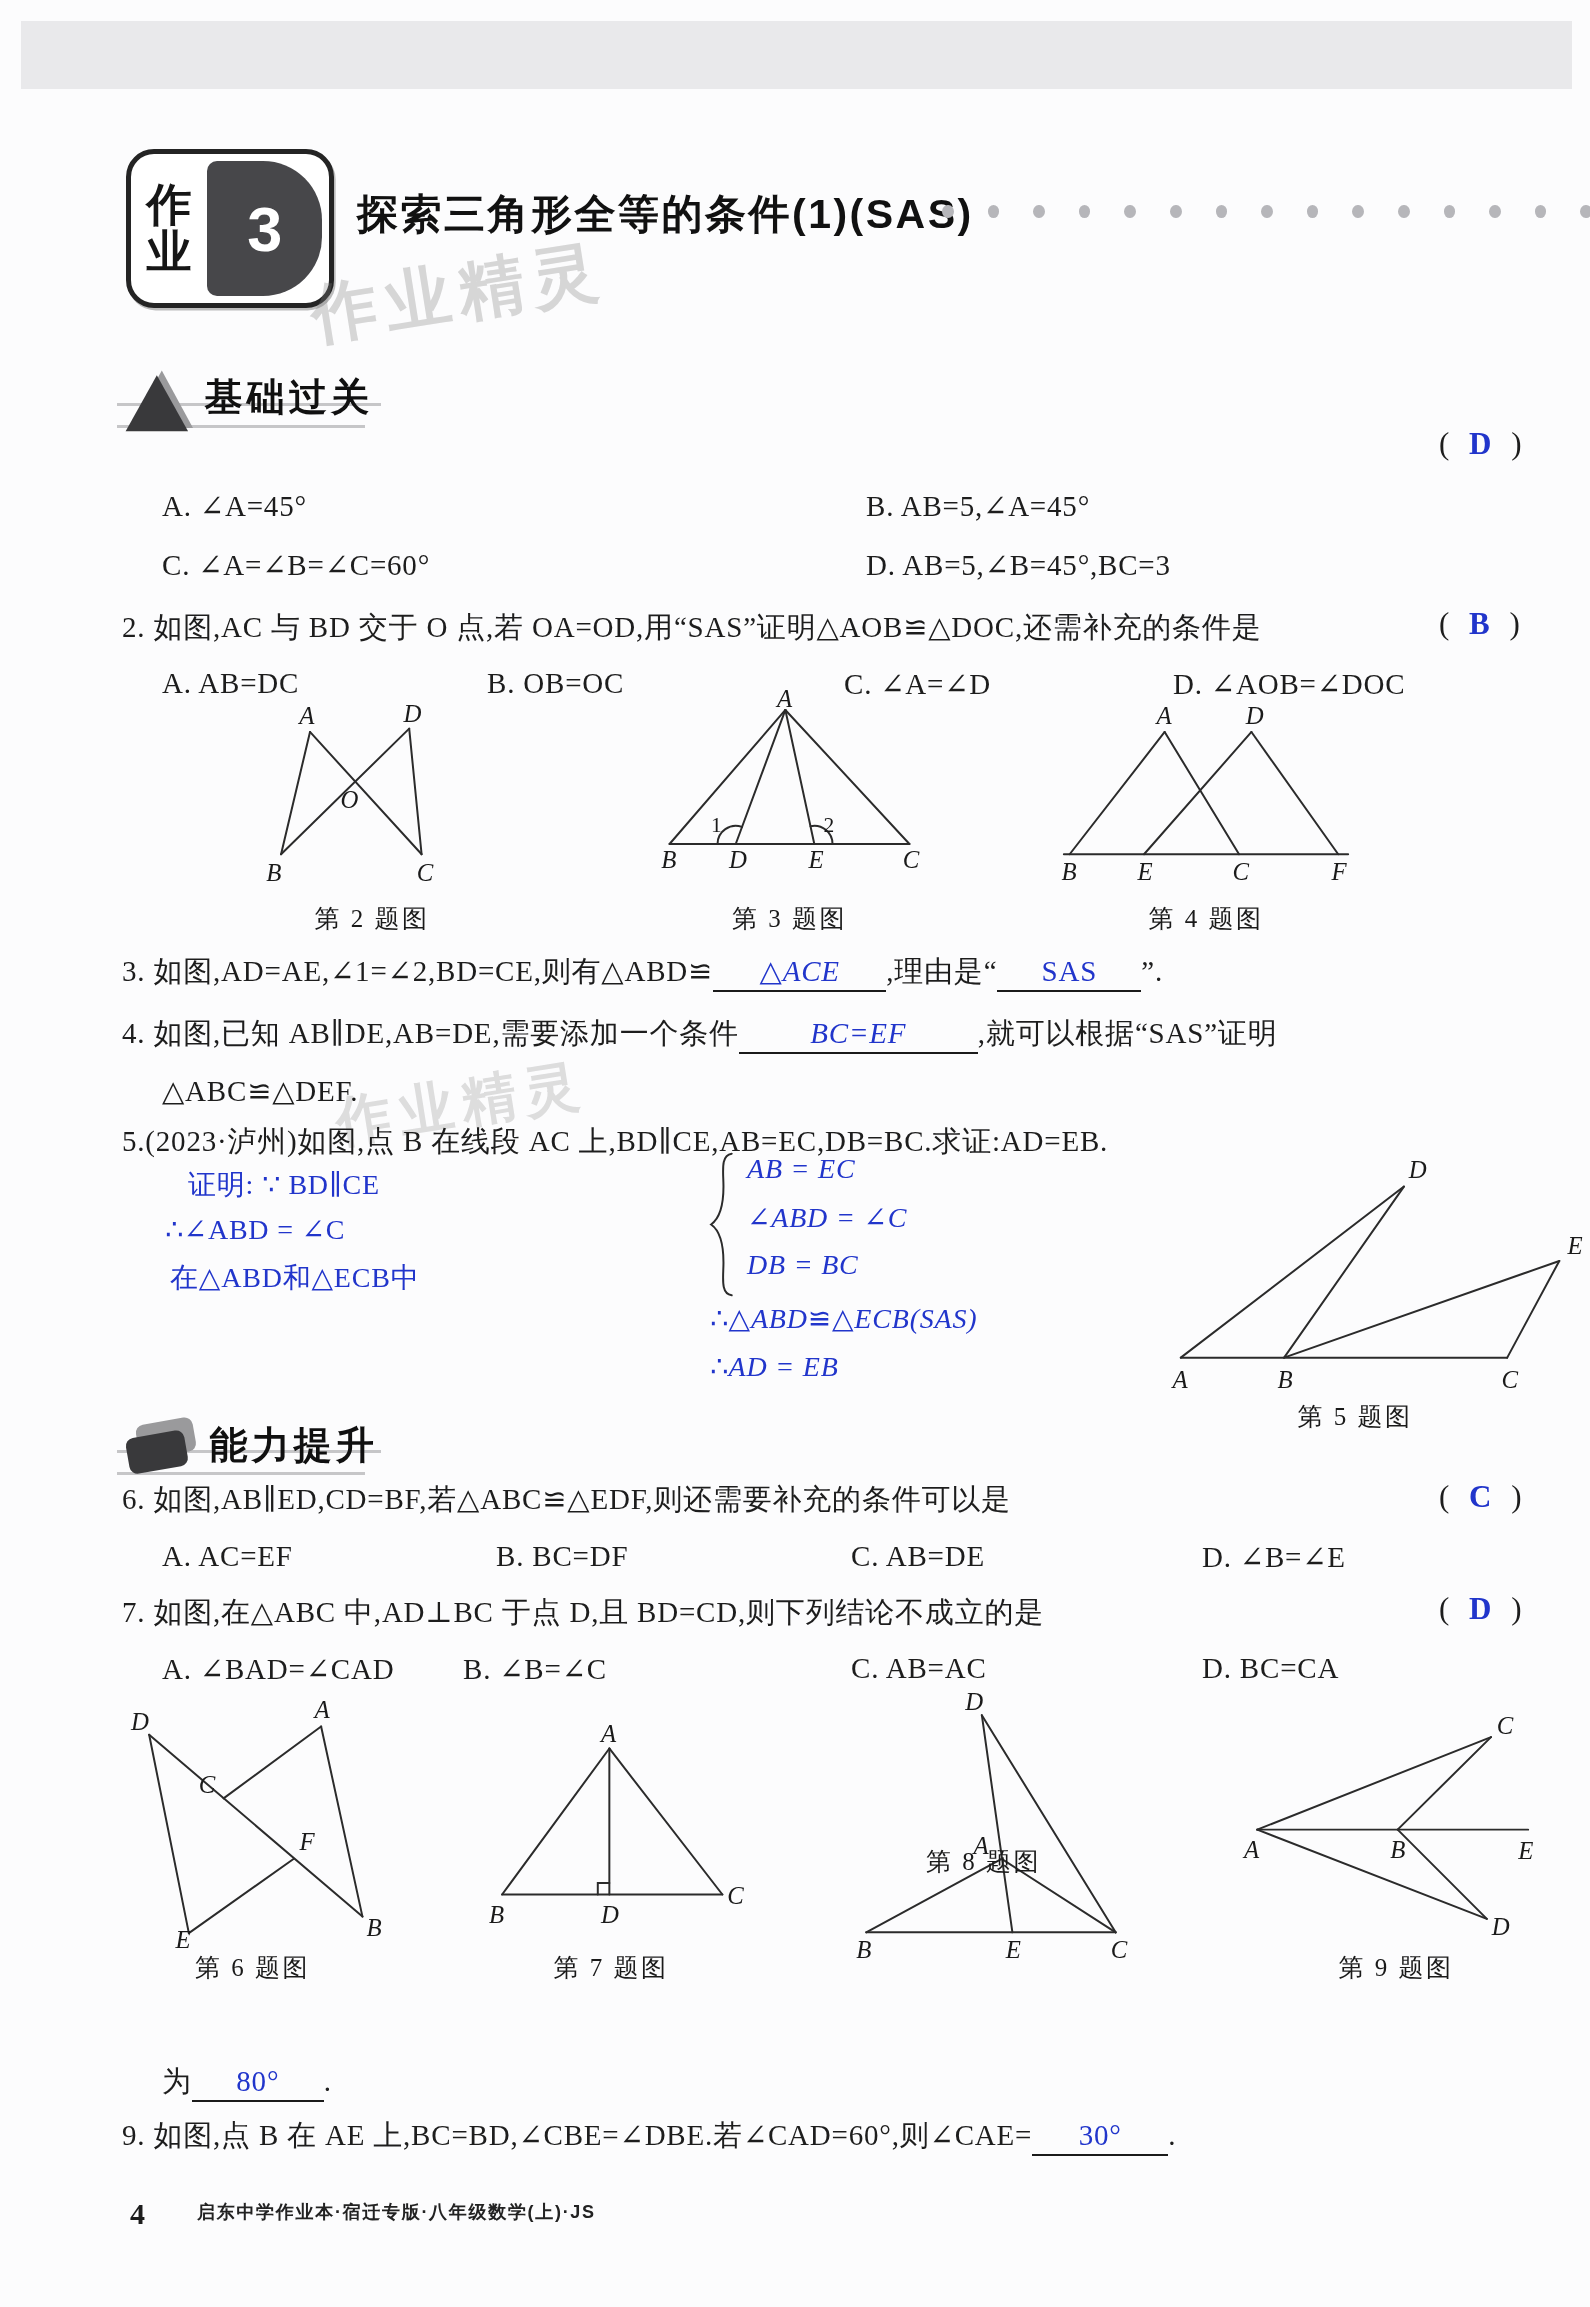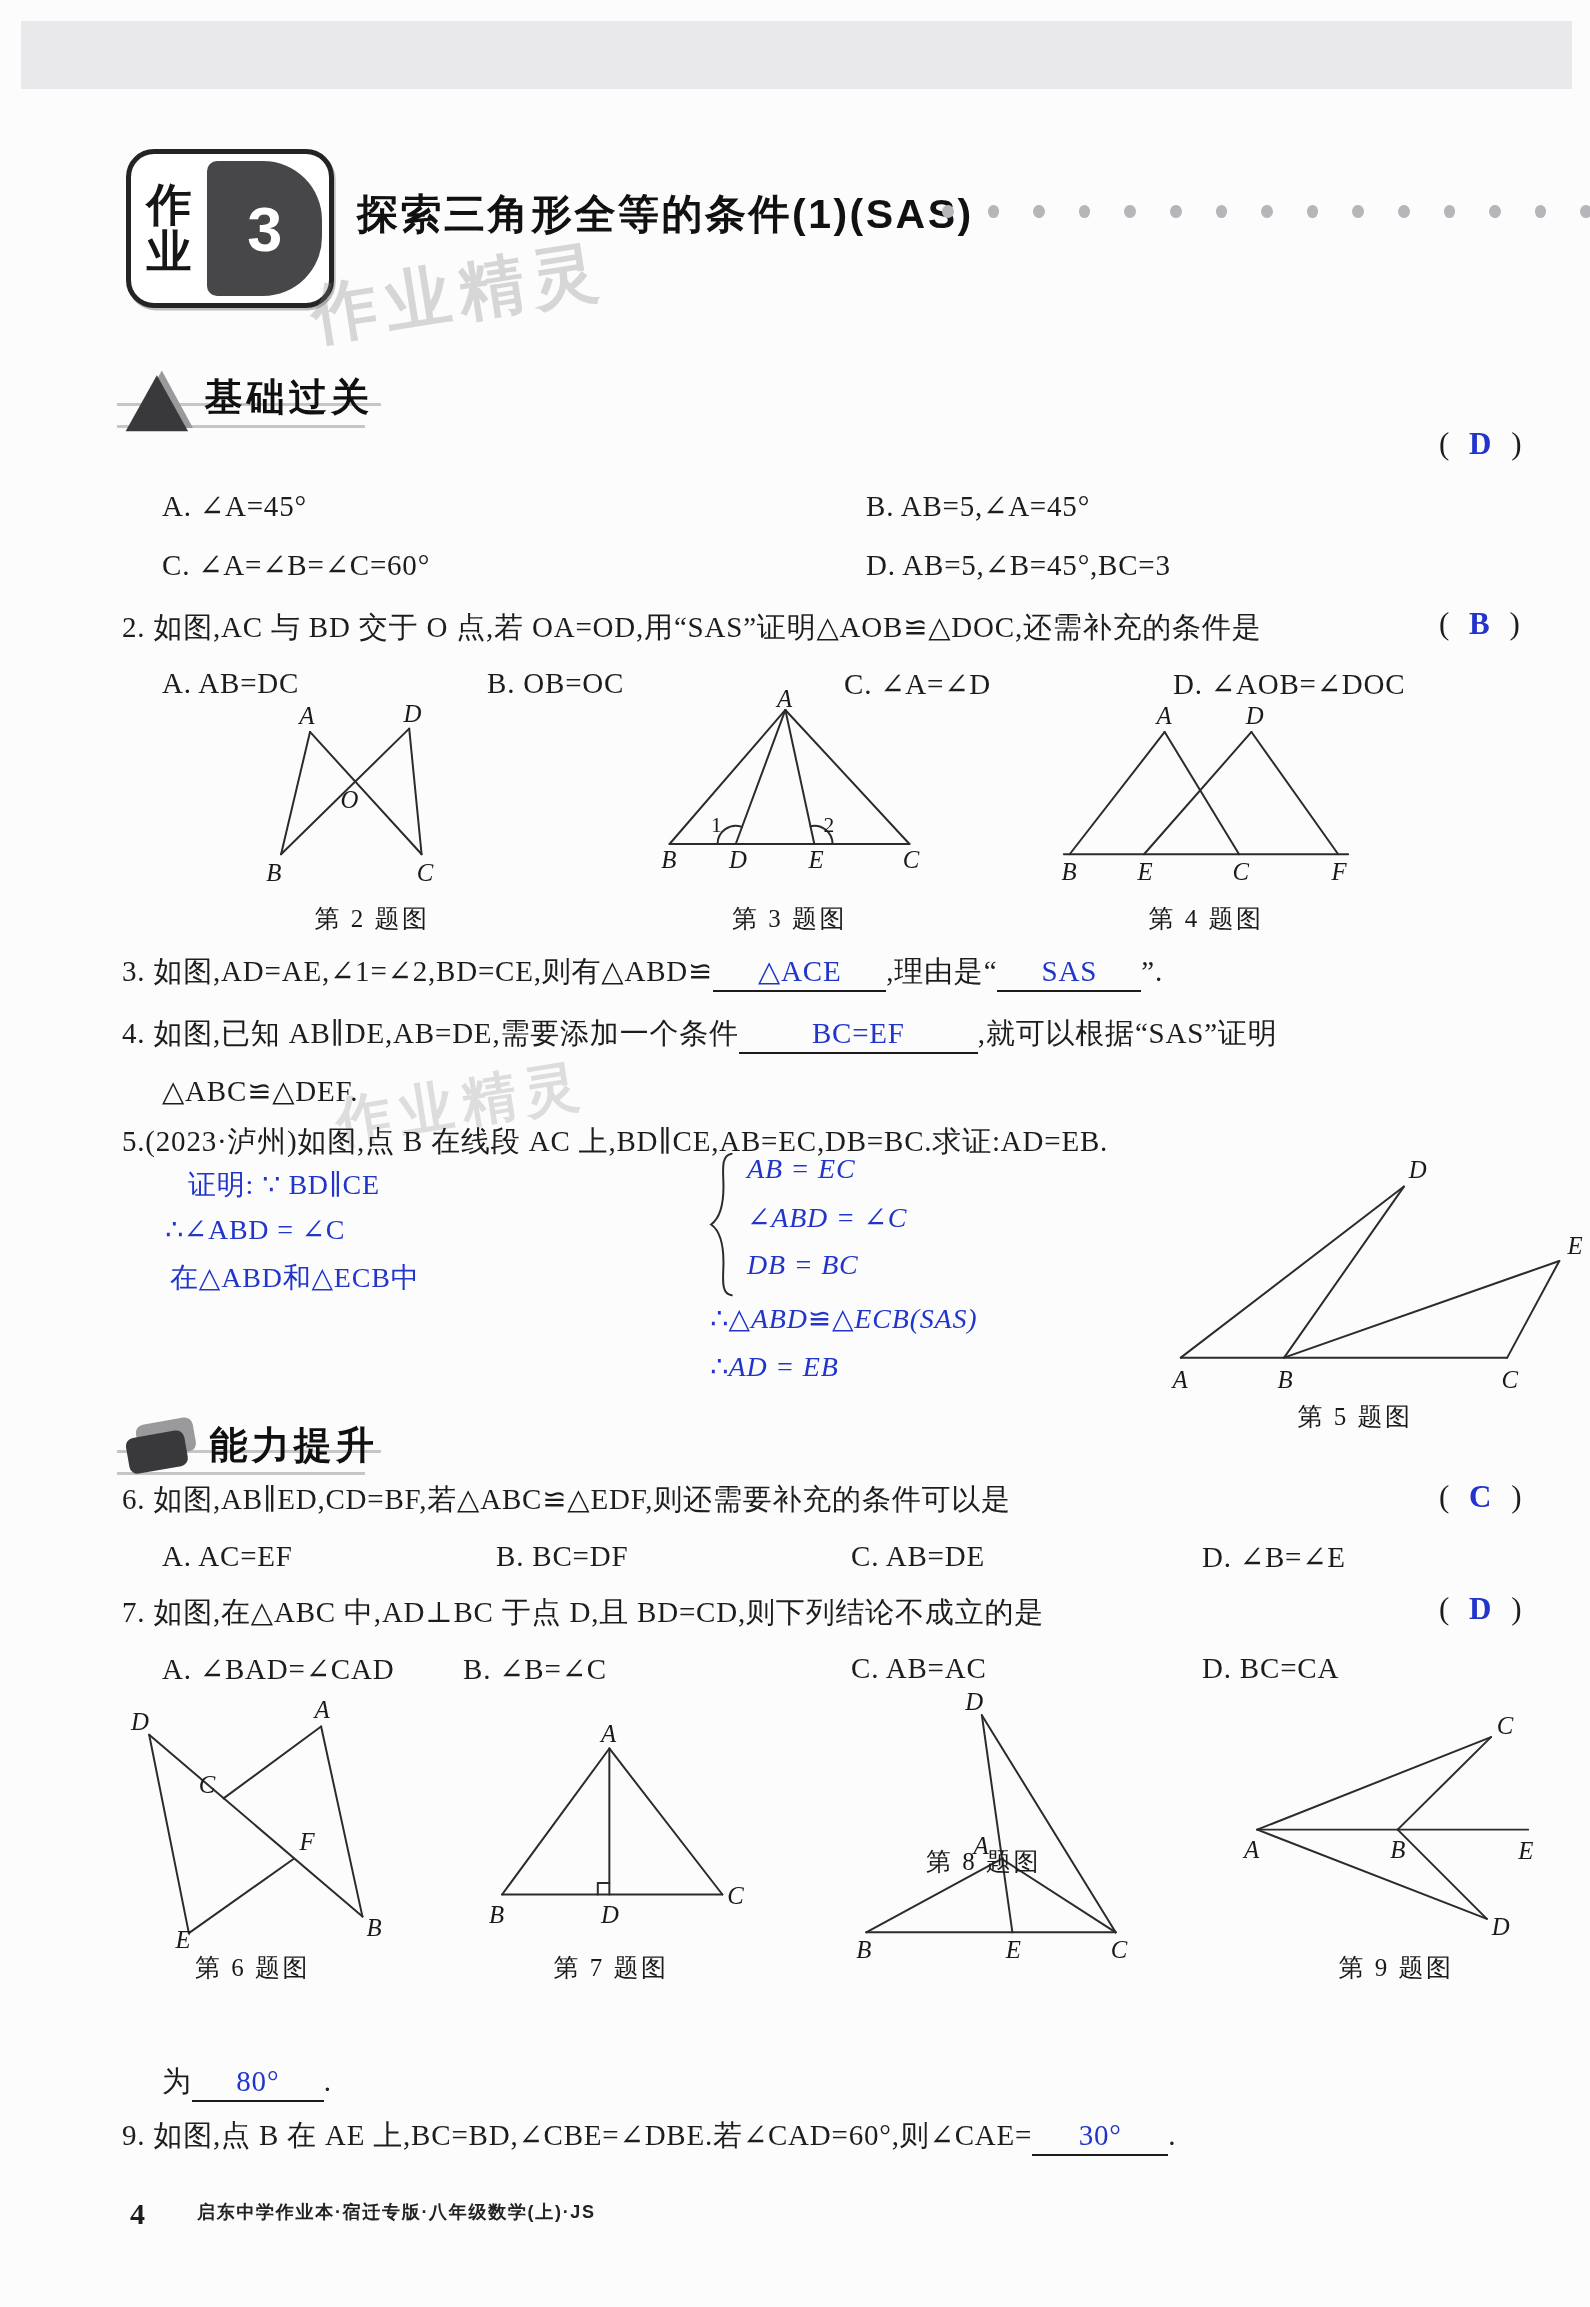--- a/index.html
+++ b/index.html
@@ -32,21 +32,21 @@
   
   .rule{position:absolute;height:2.5px;background:#c6c6c8;}
   .sec{position:absolute;display:flex;align-items:center;gap:11.6px;text-align:center;}
   .sec .txt{font-family:"Liberation Sans","DejaVu Sans",sans-serif;font-weight:bold;font-size:38px;
     letter-spacing:4.1px;color:#101010;white-space:nowrap;}
   
   .q{position:absolute;font-size:29px;letter-spacing:0.8px;white-space:nowrap;}
   .ans{position:absolute;font-size:31px;letter-spacing:1.7px;white-space:nowrap;}
   .ans .ltr{color:var(--blue);font-weight:bold;padding:0 18px;}
   .blank{display:inline-block;border-bottom:2.5px solid #1b1b1b;text-align:center;
-    color:var(--blue);padding:0 10px 3.3px;line-height:1.05;}
+    font-style:italic;color:var(--blue);padding:0 10px 3.3px;line-height:1.05;}
   .blank.rm{font-style:normal;}
   .cap{position:absolute;font-size:25px;letter-spacing:2.5px;text-align:center;color:#1a1a1a;}
   
   svg.fig{position:absolute;overflow:visible;}
   svg.fig line, svg.fig path, svg.fig polyline{stroke:#2b2b2b;stroke-width:2.4;fill:none;stroke-linecap:round;}
   svg.fig text{font-family:"Liberation Serif","DejaVu Serif",serif;font-style:italic;font-size:30px;fill:#1a1a1a;}
   svg.fig text.up{font-style:normal;font-size:26px;}
   
   .proof{position:absolute;font-size:28px;letter-spacing:0.8px;color:var(--blue);white-space:nowrap;font-style:italic;}
   .proof.cn{font-style:normal;}

